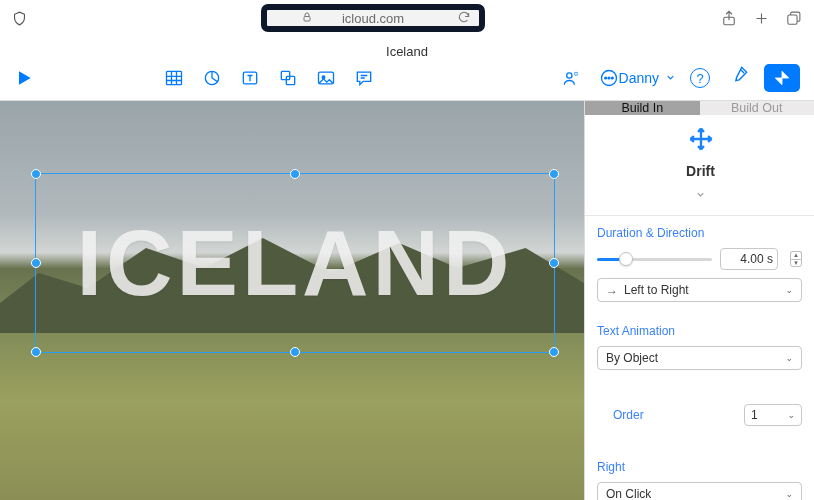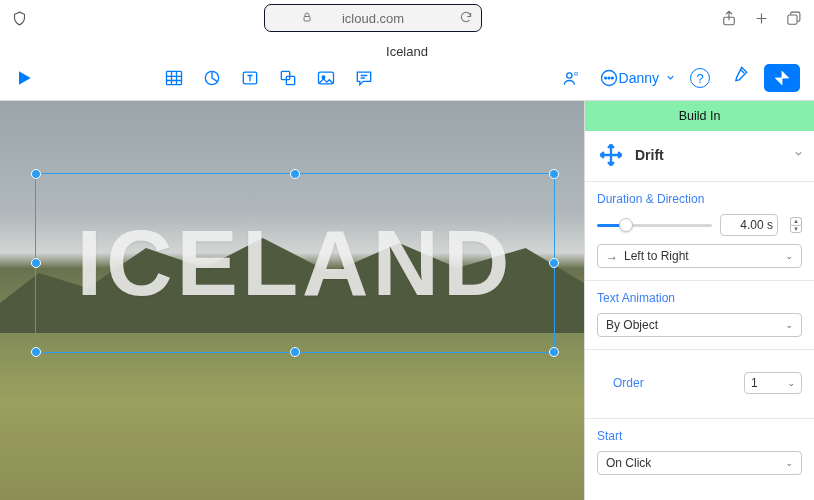--- a/index.html
+++ b/index.html
@@ -1,21 +1,21 @@
 <!DOCTYPE html>
 <html><head>
 <meta charset="utf-8">
 <style>
 * { margin:0; padding:0; box-sizing:border-box; font-family:-apple-system,BlinkMacSystemFont,"Segoe UI",Helvetica,Arial,sans-serif; }
 body { width:814px; height:500px; background:#fff; overflow:hidden; position:relative; }
 
 
 .browser-bar { height:40px; display:flex; align-items:center; padding:4px 10px 8px 10px; gap:10px; }
 .shield { width:18px; height:18px; display:flex; align-items:center; justify-content:center; color:#555; }
-.address { flex:1; max-width:420px; margin:0 auto; height:28px; border:1px solid #0f172a; border-radius:7px; background:#f3f3f3; display:flex; align-items:center; justify-content:center; gap:6px; color:#6b6b6b; font-size:13px; position:relative; }
+.address { flex:1; max-width:420px; margin:0 auto; height:28px; border:6px solid #0f172a; border-radius:7px; background:#f3f3f3; display:flex; align-items:center; justify-content:center; gap:6px; color:#6b6b6b; font-size:13px; position:relative; }
 .address .lock { position:absolute; left:50%; transform:translateX(-72px); }
 .address .refresh { position:absolute; right:8px; }
 .br-spacer { flex:1; }
 .toolbar-icon { width:22px; height:22px; color:#6a6a6a; display:flex; align-items:center; justify-content:center; cursor:pointer; }
 
 
 .app-bar { height:60px; padding:0 14px 4px 14px; }
 .doc-title { text-align:center; font-size:13px; color:#333; padding:4px 0 6px 0; }
 .app-row { display:flex; align-items:center; height:26px; }
 .icon-group { display:flex; gap:18px; align-items:center; }
@@ -37,23 +37,23 @@
 .sel-text { font-size:92px; font-weight:700; letter-spacing:4px; color:rgba(245,245,245,0.85); display:flex; align-items:center; justify-content:center; height:100%; text-shadow:0 1px 2px rgba(0,0,0,0.08); }
 .handle { position:absolute; width:10px; height:10px; background:#2a9df4; border:1.5px solid #fff; border-radius:50%; }
 .h-tl{left:-5px;top:-5px;} .h-tm{left:50%;top:-5px;margin-left:-5px;} .h-tr{right:-5px;top:-5px;}
 .h-ml{left:-5px;top:50%;margin-top:-5px;} .h-mr{right:-5px;top:50%;margin-top:-5px;}
 .h-bl{left:-5px;bottom:-5px;} .h-bm{left:50%;bottom:-5px;margin-left:-5px;} .h-br{right:-5px;bottom:-5px;}
 
 
 .sidebar { width:230px; border-left:1px solid #dcdcdc; background:#fff; display:flex; flex-direction:column; font-size:12px; color:#333; }
 .tabs { display:flex; height:30px; }
 .tab { flex:1; display:flex; align-items:center; justify-content:center; font-size:12.5px; cursor:pointer; }
-.tab.active { background:#86efac; color:#111; }
+.tab.active { background:#a3a3a3; color:#111; }
 .tab.inactive { background:#eceaea; color:#9a9a9a; }
-.effect-row { display:flex; align-items:center; padding:10px 10px 12px 12px; border-bottom:1px solid #e8e8e8; gap:10px; }
+.effect-row { display:flex; align-items:center; padding:10px 10px 12px 12px; border-bottom:1px solid #e8e8e8; gap:10px;flex-direction:column; }
 .effect-icon { width:28px; height:28px; color:#1982ff; display:flex; align-items:center; justify-content:center; }
 .effect-name { font-weight:700; font-size:14px; flex:1; }
 .discl { color:#888; }
 .section { padding:10px 12px 4px 12px; }
 .sec-label { font-size:12px; color:#3b82f6; margin-bottom:8px; }
 .slider-row { display:flex; align-items:center; gap:8px; }
 .slider { flex:1; height:3px; background:#d7d7d7; border-radius:2px; position:relative; }
 .slider-fill { position:absolute; left:0; top:0; height:3px; width:25%; background:#1982ff; border-radius:2px; }
 .thumb { position:absolute; left:25%; top:50%; width:14px; height:14px; background:#fff; border:1px solid #c4c4c4; border-radius:50%; transform:translate(-50%,-50%); box-shadow:0 1px 2px rgba(0,0,0,0.15); }
 .num-box { width:58px; height:22px; border:1px solid #c8c8c8; border-radius:4px; display:flex; align-items:center; justify-content:flex-end; font-size:12px; padding:0 4px; background:#fff; position:relative; }
@@ -219,20 +219,21 @@
       <div class="handle h-mr"></div>
       <div class="handle h-bl"></div>
       <div class="handle h-bm"></div>
       <div class="handle h-br"></div>
     </div>
   </div>
 
   <div class="sidebar">
     <div class="tabs">
       <div class="tab active">Build In</div>
+      <div class="tab inactive">Build Out</div>
     </div>
     <div class="effect-row">
       <div class="effect-icon">
         <svg viewBox="0 0 24 24" width="28" height="28" fill="none" stroke="#1982ff" stroke-width="2">
             <path d="M12 3v18M3 12h18"></path>
             <path d="M12 3l-2.5 3M12 3l2.5 3M12 21l-2.5-3M12 21l2.5-3M3 12l3-2.5M3 12l3 2.5M21 12l-3-2.5M21 12l-3 2.5"></path>
           </svg>
       </div>
       <div class="effect-name">Drift</div>
       <div class="discl"><svg viewBox="0 0 24 24" width="11" height="11" fill="none" stroke="#999" stroke-width="2.5">
@@ -273,20 +274,20 @@
     <div class="row-inline">
       <div class="sec-label" style="margin:16px">Order</div>
       <div class="small-select">
         <span>1</span>
         <span class="chev">⌄</span>
       </div>
     </div>
     <div class="divider"></div>
 
     <div class="section">
-      <div class="sec-label">Start</div>
+      <div class="sec-label">Right</div>
       <div class="select" style="margin-top:7px">
         <span>On Click</span>
         <span class="chev">⌄</span>
       </div>
     </div>
   </div>
 </div>
 
 </body></html>

